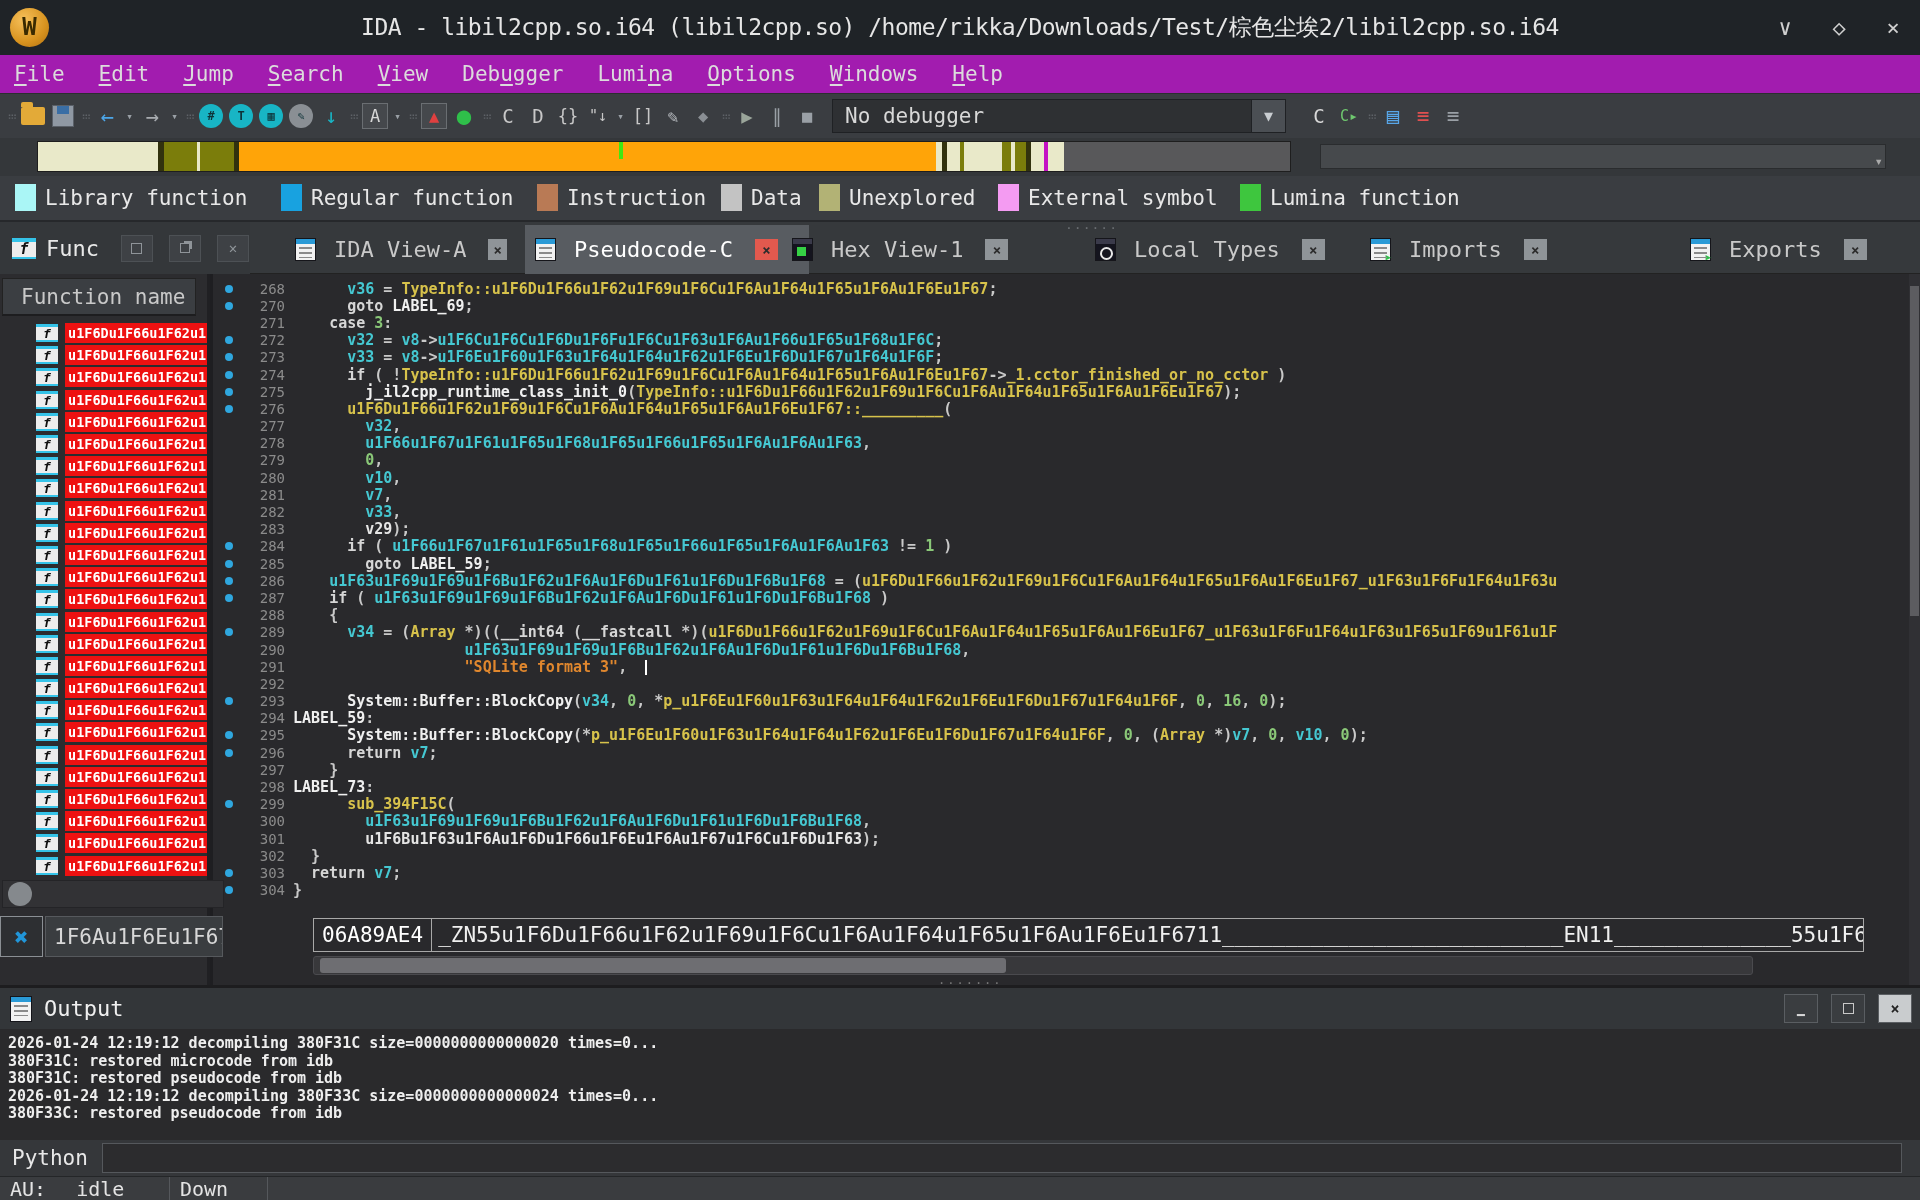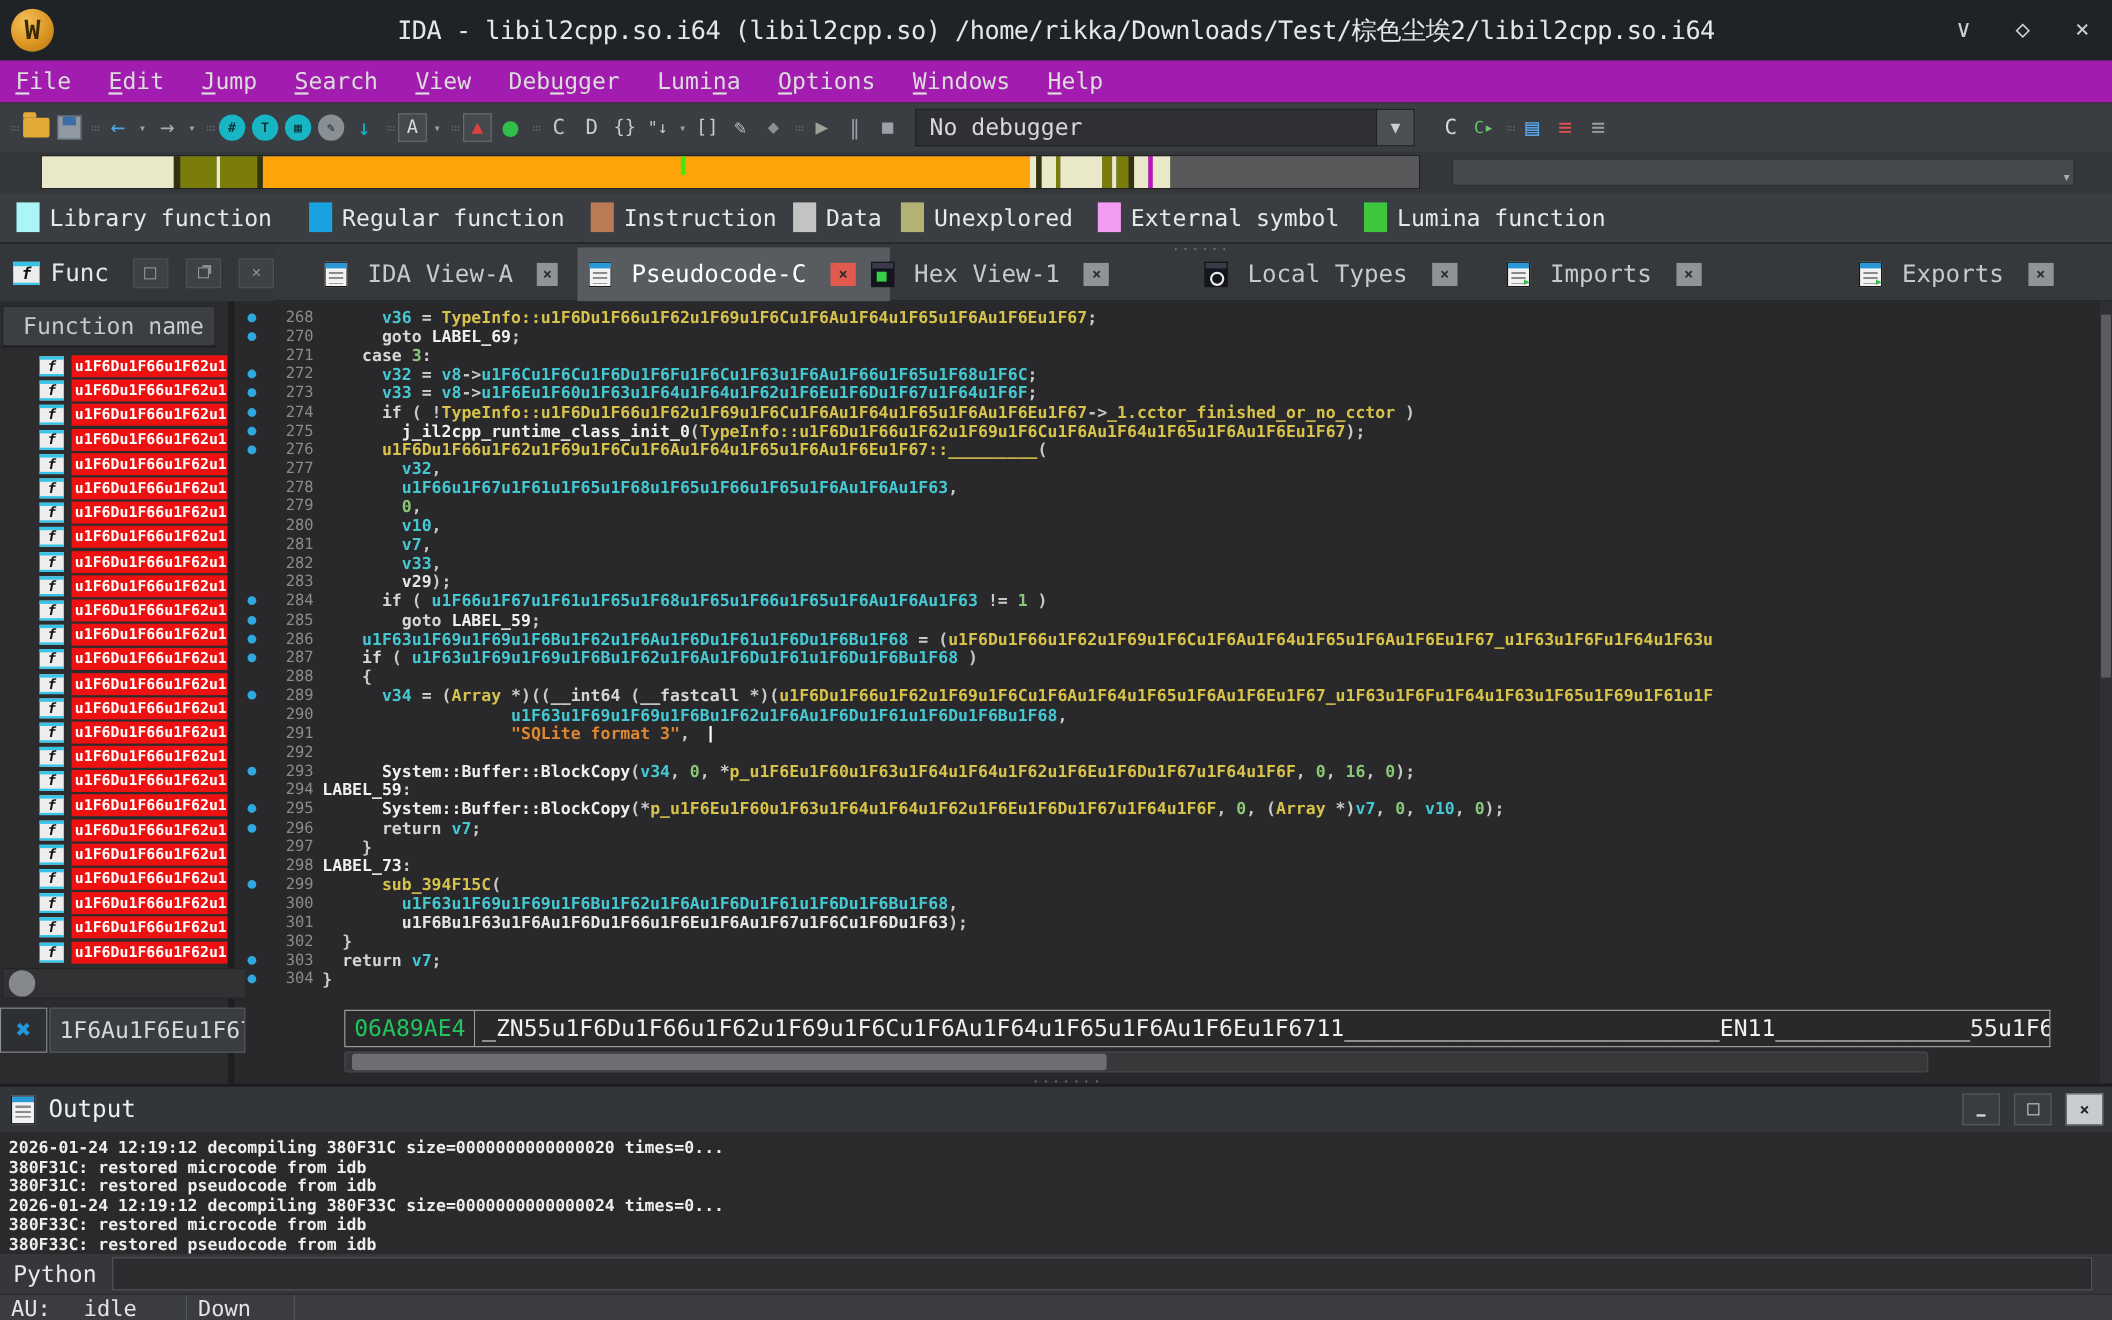--- a/index.html
+++ b/index.html
@@ -96,21 +96,21 @@
   .clb { width:12px; margin-left:12px; flex:none; display:flex; align-items:center; }
   .clb i { width:8px; height:8px; border-radius:50%; background:#2fa7df; display:block; }
   .cln { width:48px; flex:none; text-align:right; color:#8b8b8b; font-size:14px; }
   .clc { margin-left:8px; font-size:15px; font-weight:bold; }
   .clc span { white-space:pre; }
   .tk-p { color:#c9c9c9; } .tk-k { color:#d6d6d6; } .tk-f { color:#f0f0f0; }
   .tk-v { color:#45c8d2; } .tk-g { color:#d7c24b; } .tk-n { color:#8ac878; }
   .tk-s { color:#e0872e; } .tk-r { color:#e5e5e5; }
   .tk-c { display:inline-block; width:2px; height:15px; background:#ffffff; vertical-align:middle; }
   .addrbar { position:absolute; left:100px; top:644px; height:34px; display:flex; }
-  .addrbox { border:1px solid #a8a8a8; background:#29292c; color:#22c55e; font-size:21px; display:flex; align-items:center; padding:0 8px; }
+  .addrbox { border:1px solid #a8a8a8; background:#29292c; color:#ffffff; font-size:21px; display:flex; align-items:center; padding:0 8px; }
   .symbox { border:1px solid #a8a8a8; border-left:none; background:#29292c; color:#f0f0f0; font-size:21px; display:flex; align-items:center; padding-left:6px; width:1432px; overflow:hidden; white-space:nowrap; }
   .hscroll { position:absolute; left:100px; top:682px; width:1440px; height:19px; background:#38383b; border:1px solid #4a4a4e; border-radius:3px; }
   .hthumb { position:absolute; left:6px; top:1px; width:686px; height:15px; background:#6e6e72; border-radius:3px; }
   .splitdots { position:absolute; left:725px; top:702px; color:#777; font-size:12px; letter-spacing:2px; }
   .vscroll { position:absolute; right:0; top:0; width:11px; height:711px; background:#303034; }
   .vthumb { position:absolute; left:1px; top:12px; width:9px; height:330px; background:#5c5c60; }
 
   
   .outputpanel { position:absolute; left:0; top:985px; width:1920px; height:155px; background:#2a2a2c; border-top:3px solid #1d1d1f; }
   .outhead { position:absolute; left:0; top:0; width:1920px; height:41px; background:#333639; display:flex; align-items:center; }
@@ -694,21 +694,20 @@
             <span class="sq"></span>
           </div>
           <div class="obtn light">×</div>
         </div>
     </div>
     <div id="outlines">
         <div class="oline">2026-01-24 12:19:12 decompiling 380F31C size=0000000000000020 times=0...</div>
         <div class="oline">380F31C: restored microcode from idb</div>
         <div class="oline">380F31C: restored pseudocode from idb</div>
         <div class="oline">2026-01-24 12:19:12 decompiling 380F33C size=0000000000000024 times=0...</div>
-        <div class="oline">380F33C: restored microcode from idb</div>
         <div class="oline">380F33C: restored pseudocode from idb</div>
       </div>
   </div>
 
   <div class="pythonrow">
     <span class="pylabel">Python</span>
     <div class="pyinput"></div>
   </div>
 
   <div class="statusbar">

